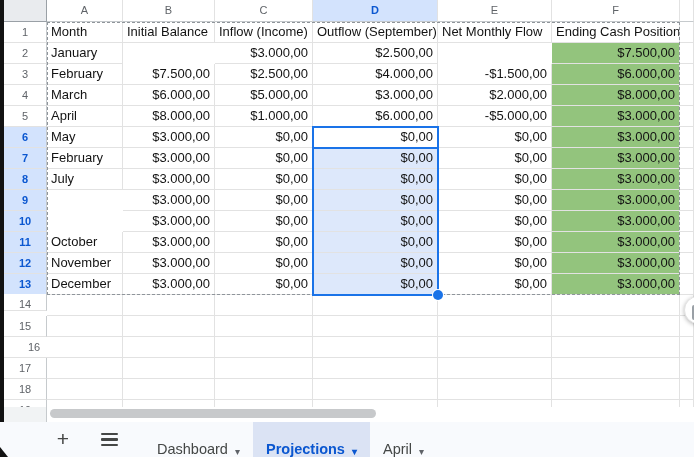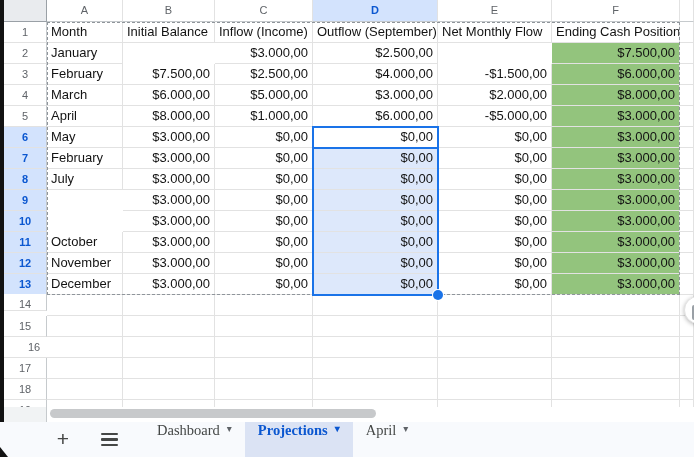--- a/index.html
+++ b/index.html
@@ -33,21 +33,21 @@
              border:2px solid #9aa0a6;border-radius:2px;}
   #hscroll-gutter{background:#f1f3f4;border-right:1px solid var(--hdr-border);}
   #hscroll{background:#fff;}
   #hthumb{position:absolute;border-radius:5px;background:var(--thumb);}
   
   #tabbar{display:flex;align-items:stretch;background:#f8fafd;font-size:14.5px;color:var(--tab-text);}
   .tbtn{display:flex;align-items:center;justify-content:center;width:26px;cursor:pointer;}
   .plus{font-size:21px;font-weight:400;color:#454746;line-height:1;margin-top:-2px;}
   .burger{display:inline-flex;flex-direction:column;justify-content:center;gap:3px;width:17px;}
   .burger i{display:block;height:2.4px;background:#454746;border-radius:1px;}
-  .tab{display:flex;align-items:flex-start;gap:7px;padding:0 13px;cursor:pointer;font-family:Liberation Serif, serif;}
+  .tab{display:flex;align-items:flex-end;gap:7px;padding:0 13px;cursor:pointer;}
   .tab .caret{font-size:10px;color:#5f6368;margin-top:1px;}
   .tab.active{background:var(--tab-active-bg);color:var(--tab-active-text);font-weight:bold;}
   .tab.active .caret{color:var(--tab-active-text);}
   #corner-tri{width:0;height:0;border-left:8px solid #121212;border-top:10px solid transparent;}
 </style>
 </head>
 <body>
 
 <div id="root">
   <div id="grid" class="abs" style="left:0;top:0;width:694px;height:407px;">

